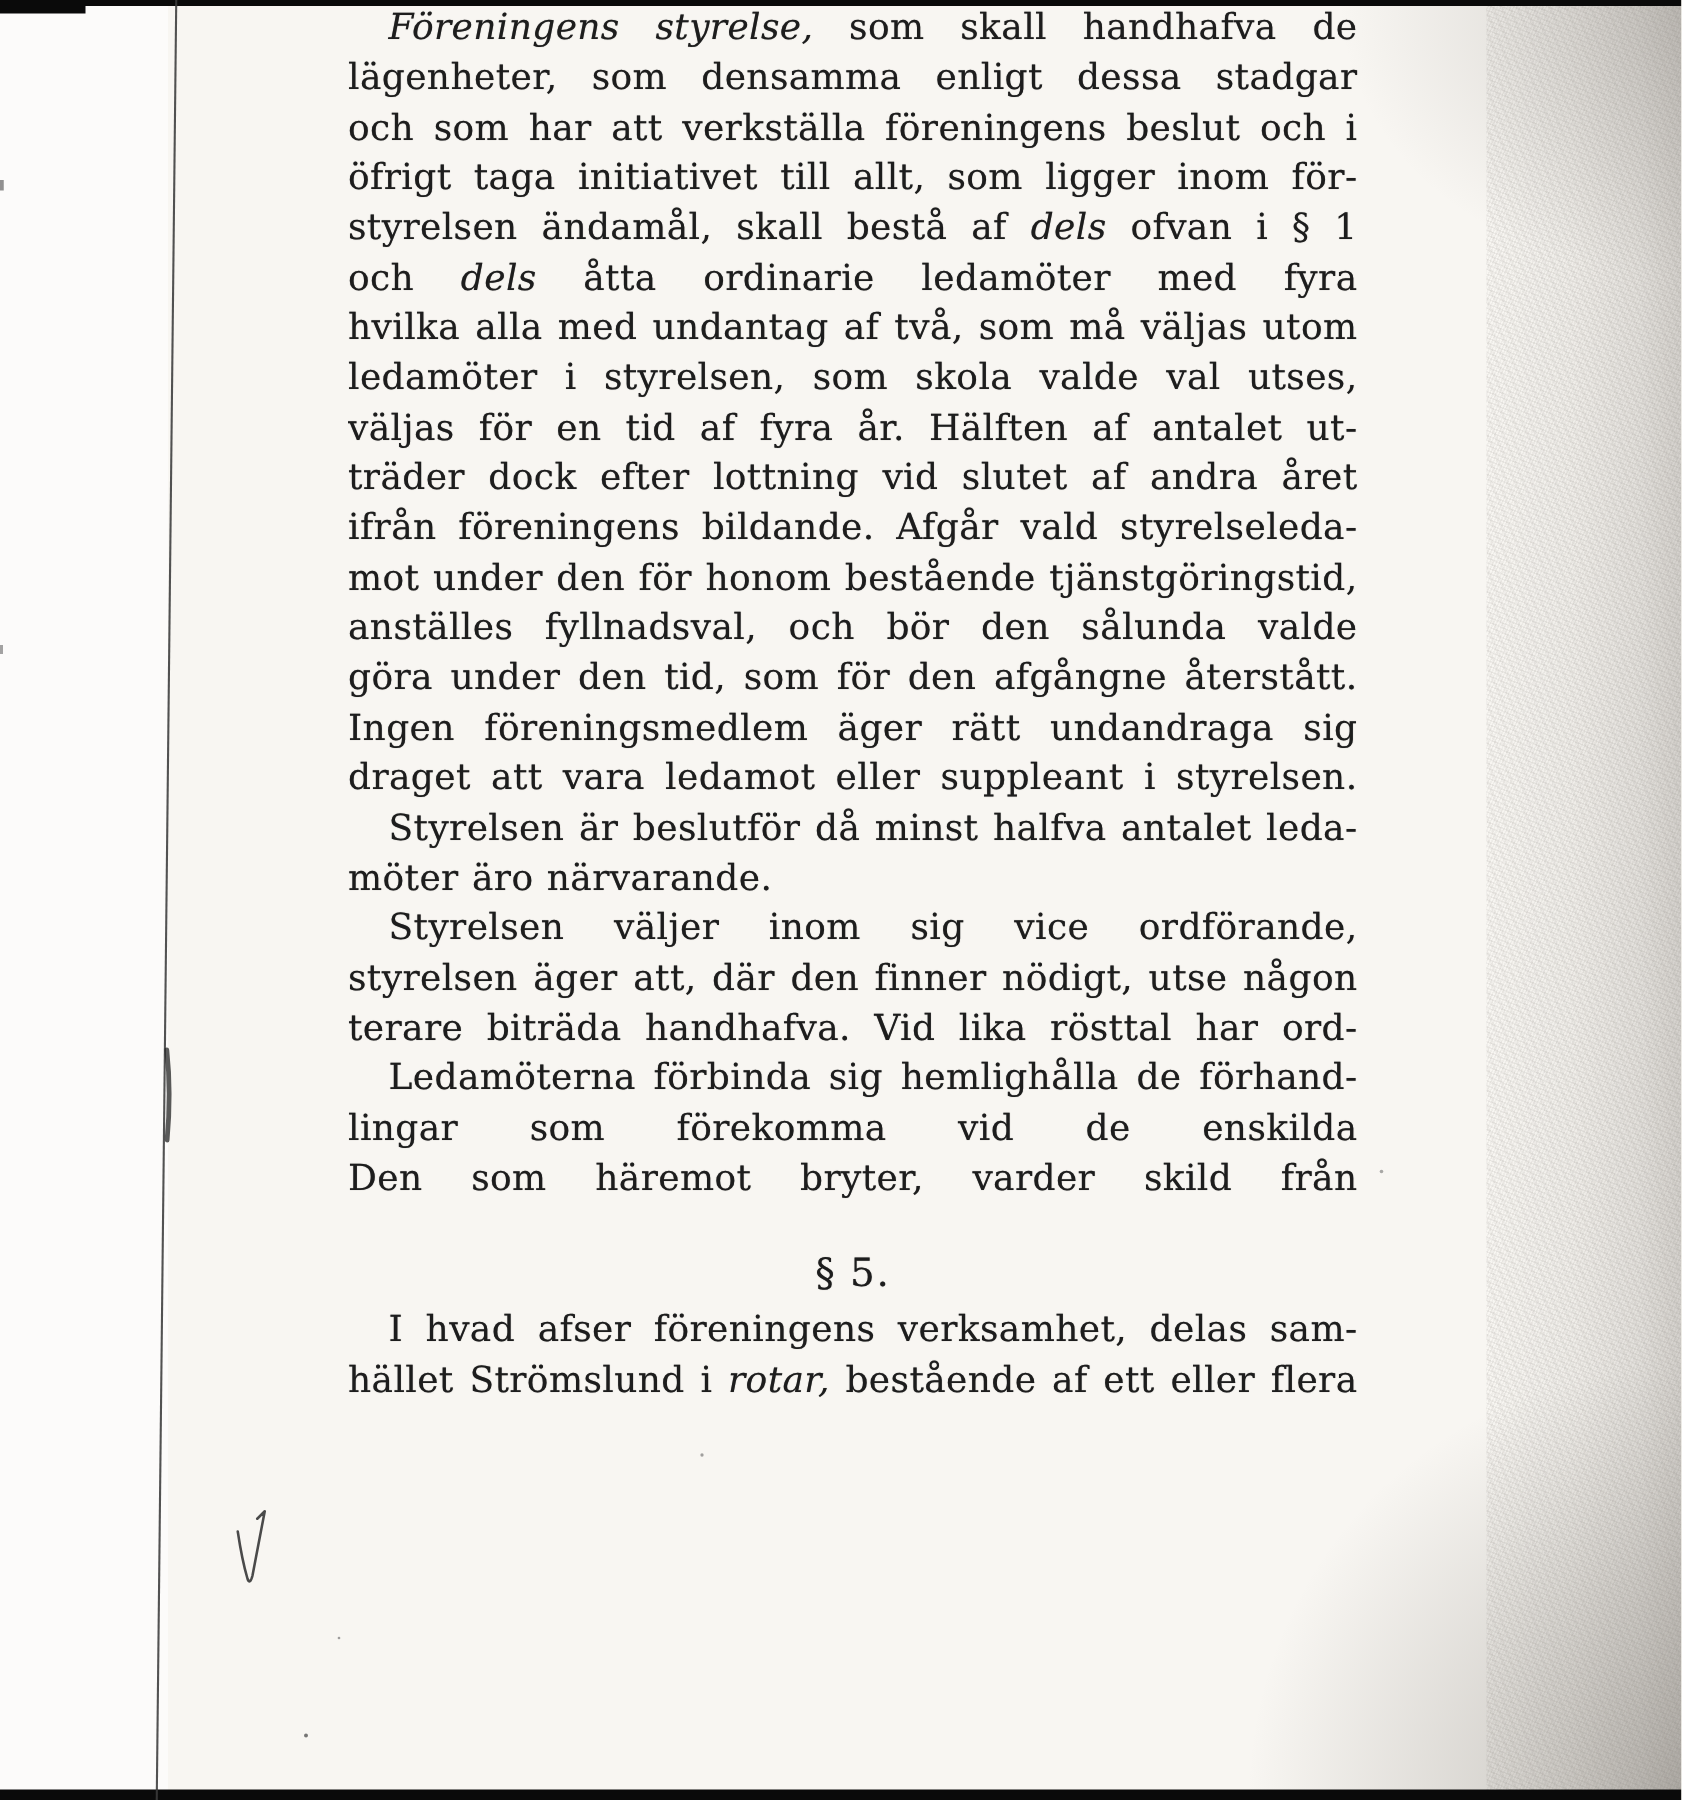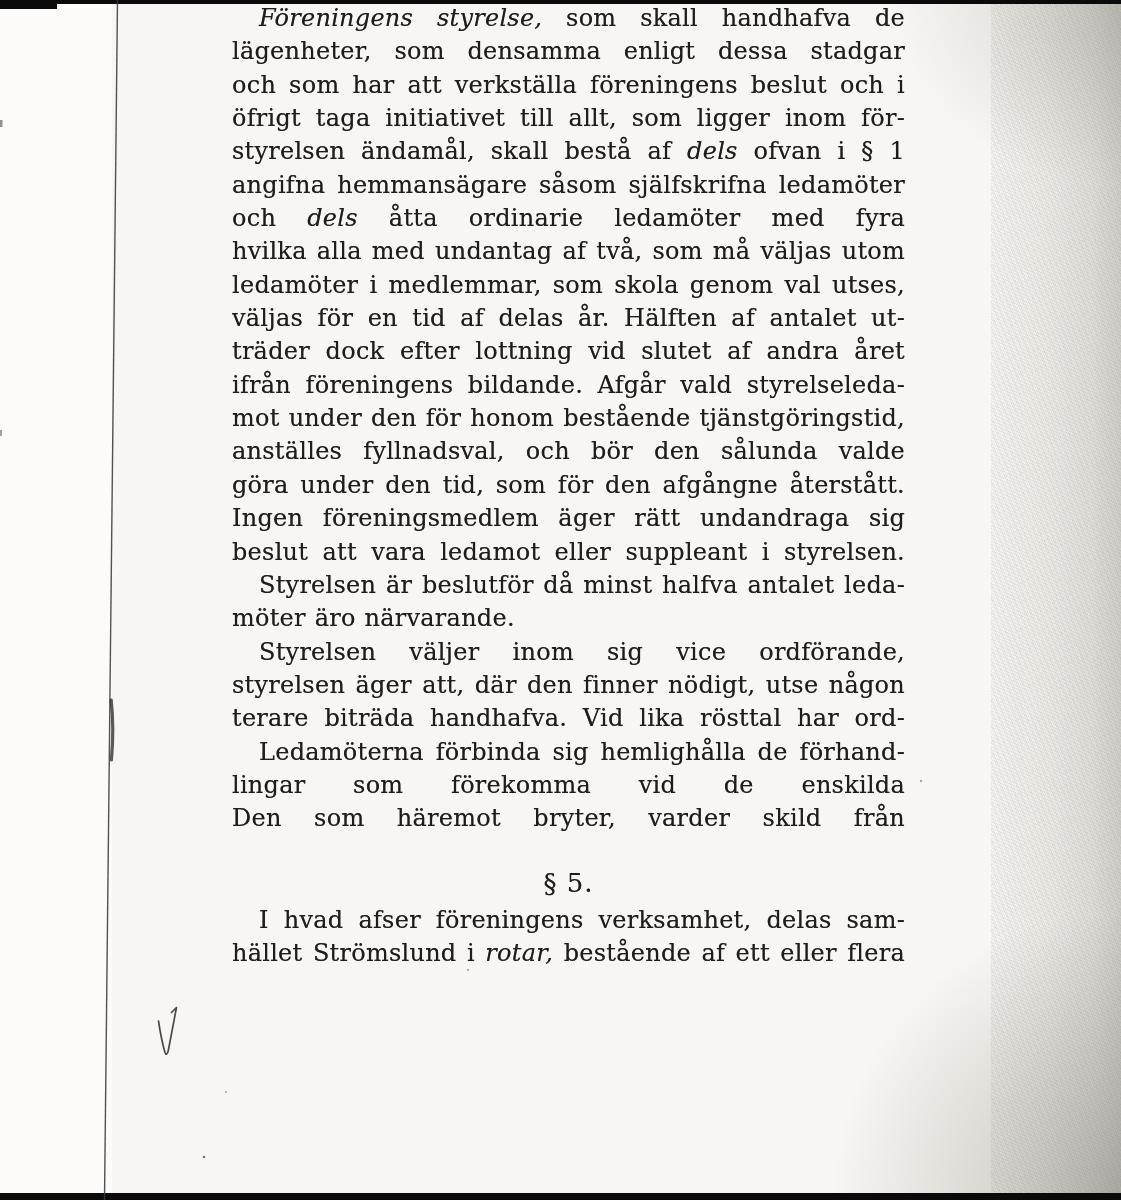--- a/index.html
+++ b/index.html
@@ -106,32 +106,31 @@
     <rect x="0" y="120" width="2.5" height="7" fill="#4a4a4a" opacity="0.6"></rect>
     <rect x="0" y="430" width="2" height="6" fill="#4a4a4a" opacity="0.5"></rect>
   </svg>
 
   <div class="text-block">
       <div class="line indent"><i>Föreningens styrelse,</i><span> som skall handhafva de ange-</span></div>
       <div class="line"><span>lägenheter, som densamma enligt dessa stadgar åligga,</span></div>
       <div class="line"><span>och som har att verkställa föreningens beslut och i</span></div>
       <div class="line"><span>öfrigt taga initiativet till allt, som ligger inom för-</span></div>
       <div class="line"><span>styrelsen ändamål, skall bestå af </span><i>dels</i><span> ofvan i § 1</span></div>
-      <div class="line"><span>angifna hemmansägare såsom själfskrifna ledamöter</span></div>
       <div class="line"><span>och </span><i>dels</i><span> åtta ordinarie ledamöter med fyra suppleanter,</span></div>
       <div class="line"><span>hvilka alla med undantag af två, som må väljas utom</span></div>
-      <div class="line"><span>ledamöter i medlemmar, som skola genom val utses,</span></div>
-      <div class="line"><span>väljas för en tid af delas år. Hälften af antalet ut-</span></div>
+      <div class="line"><span>ledamöter i styrelsen, som skola valde val utses,</span></div>
+      <div class="line"><span>väljas för en tid af fyra år. Hälften af antalet ut-</span></div>
       <div class="line"><span>träder dock efter lottning vid slutet af andra året</span></div>
       <div class="line"><span>ifrån föreningens bildande. Afgår vald styrelseleda-</span></div>
       <div class="line"><span>mot under den för honom bestående tjänstgöringstid,</span></div>
       <div class="line"><span>anställes fyllnadsval, och bör den sålunda valde tjänst-</span></div>
       <div class="line"><span>göra under den tid, som för den afgångne återstått.</span></div>
       <div class="line"><span>Ingen föreningsmedlem äger rätt undandraga sig upp-</span></div>
-      <div class="line"><span>beslut att vara ledamot eller suppleant i styrelsen.</span></div>
+      <div class="line"><span>draget att vara ledamot eller suppleant i styrelsen.</span></div>
       <div class="line indent"><span>Styrelsen är beslutför då minst halfva antalet leda-</span></div>
       <div class="line endpara"><span>möter äro närvarande.</span></div>
       <div class="line indent"><span>Styrelsen väljer inom sig vice ordförande, hvarjemte</span></div>
       <div class="line"><span>styrelsen äger att, där den finner nödigt, utse någon</span></div>
       <div class="line"><span>terare biträda handhafva. Vid lika rösttal har ord-</span></div>
       <div class="line indent"><span>Ledamöterna förbinda sig hemlighålla de förhand-</span></div>
       <div class="line"><span>lingar som förekomma vid de enskilda sammanträdena.</span></div>
       <div class="line"><span>Den som häremot bryter, varder skild från föreningen.</span></div>
       <div class="section-heading">§ 5.</div>
       <div class="line indent"><span>I hvad afser föreningens verksamhet, delas sam-</span></div>

